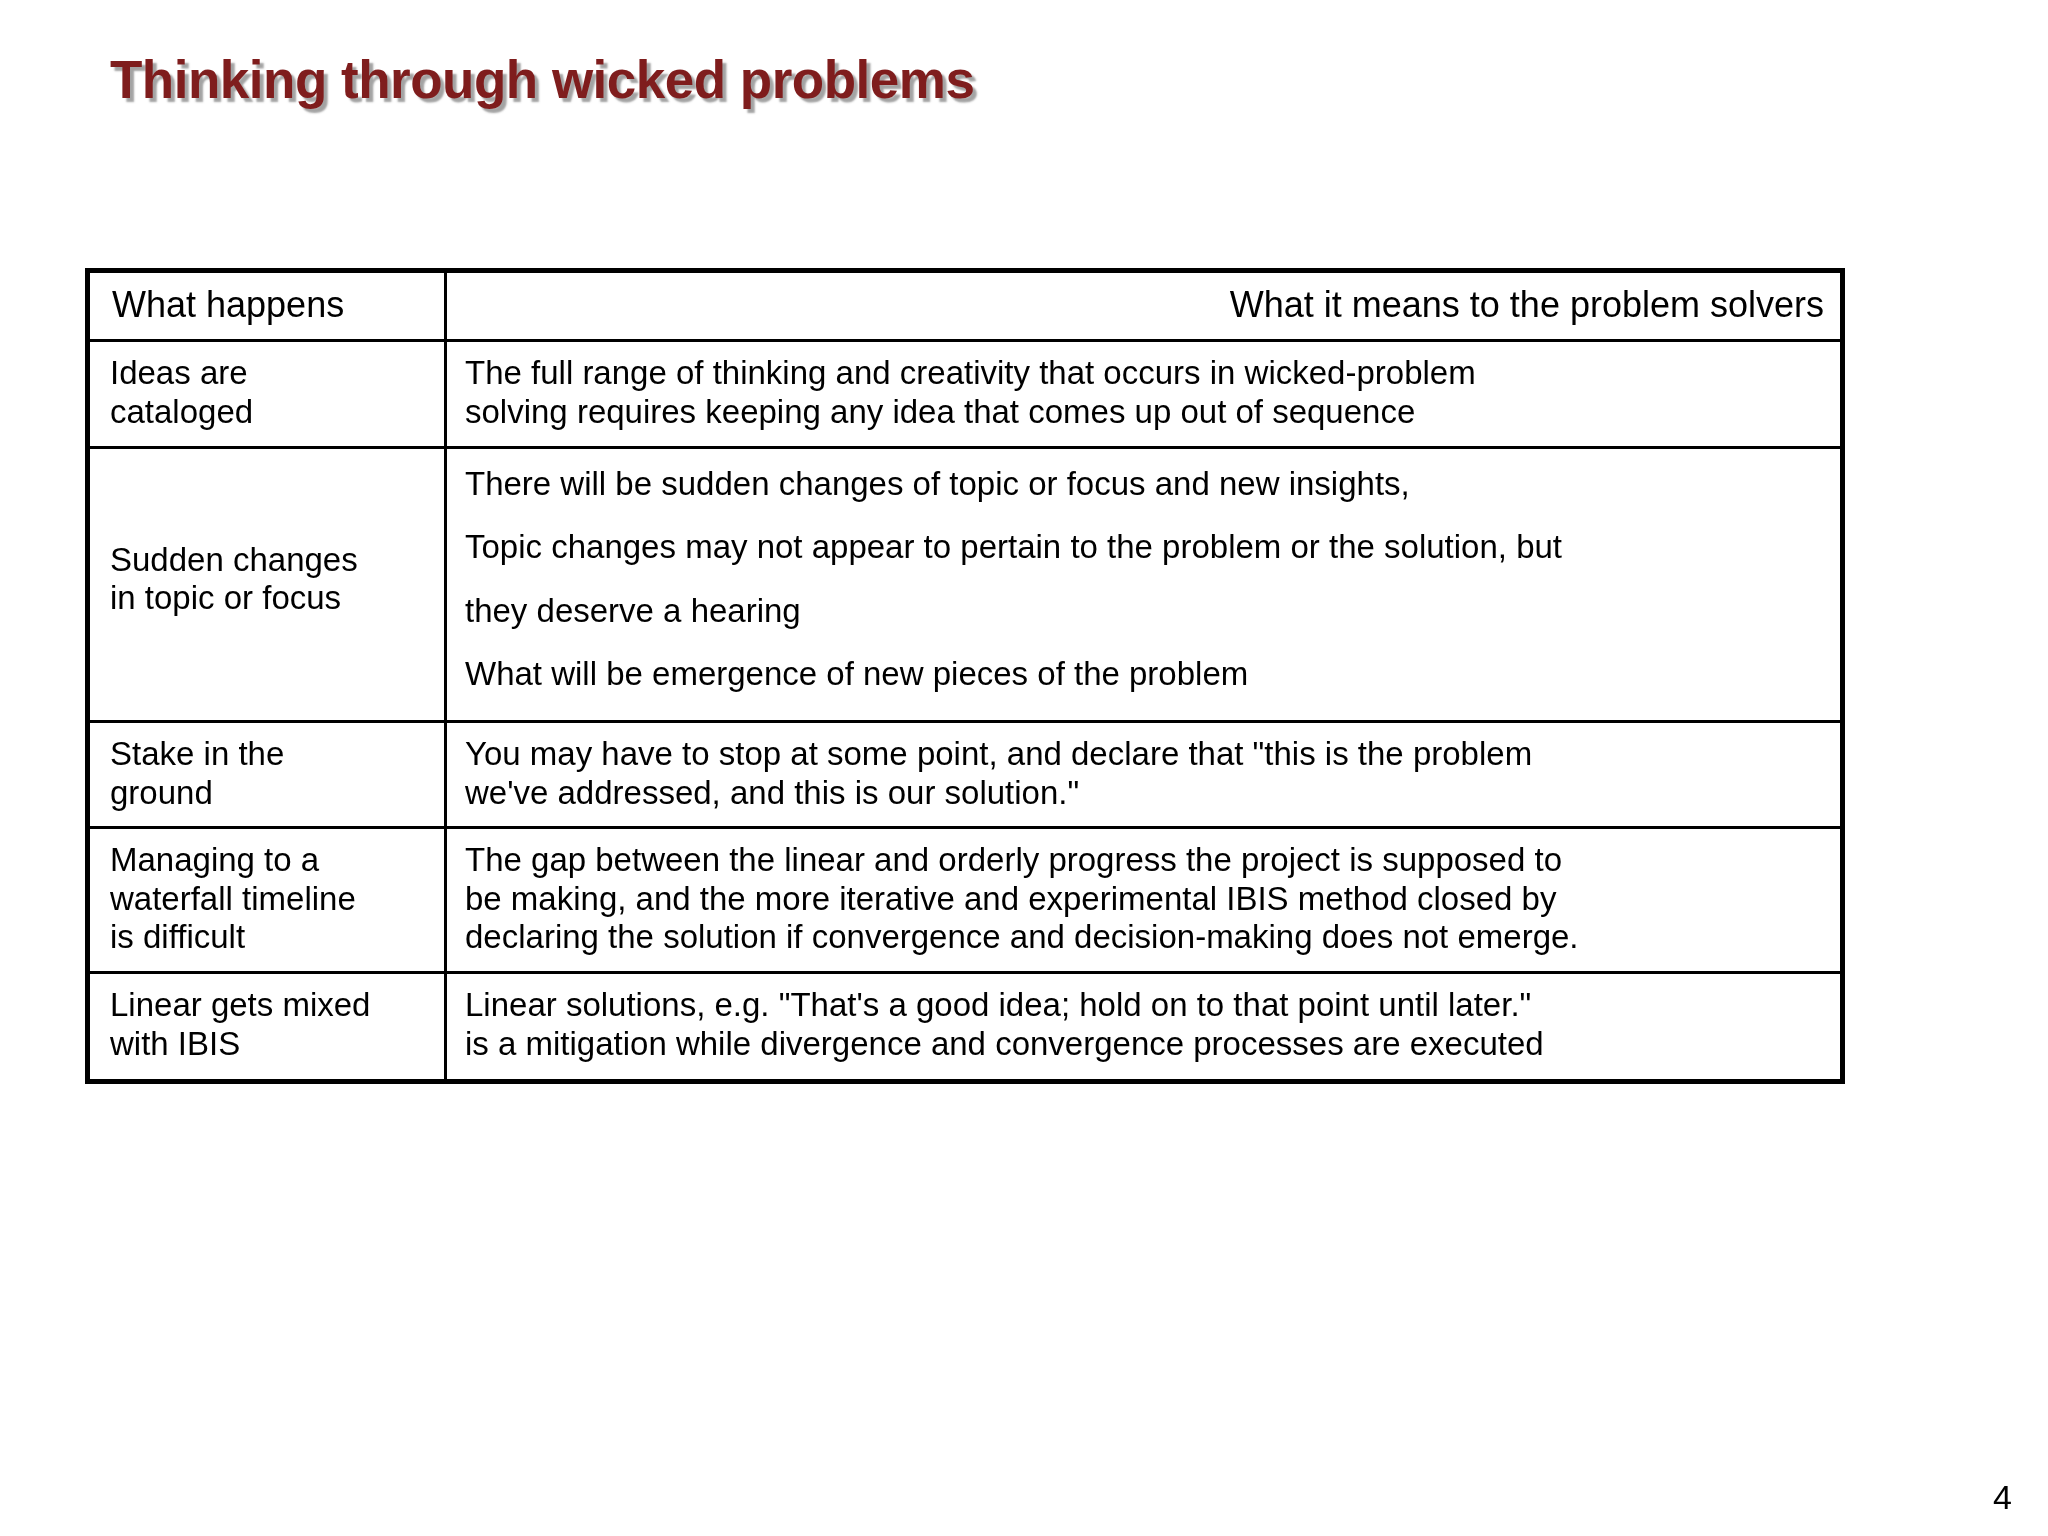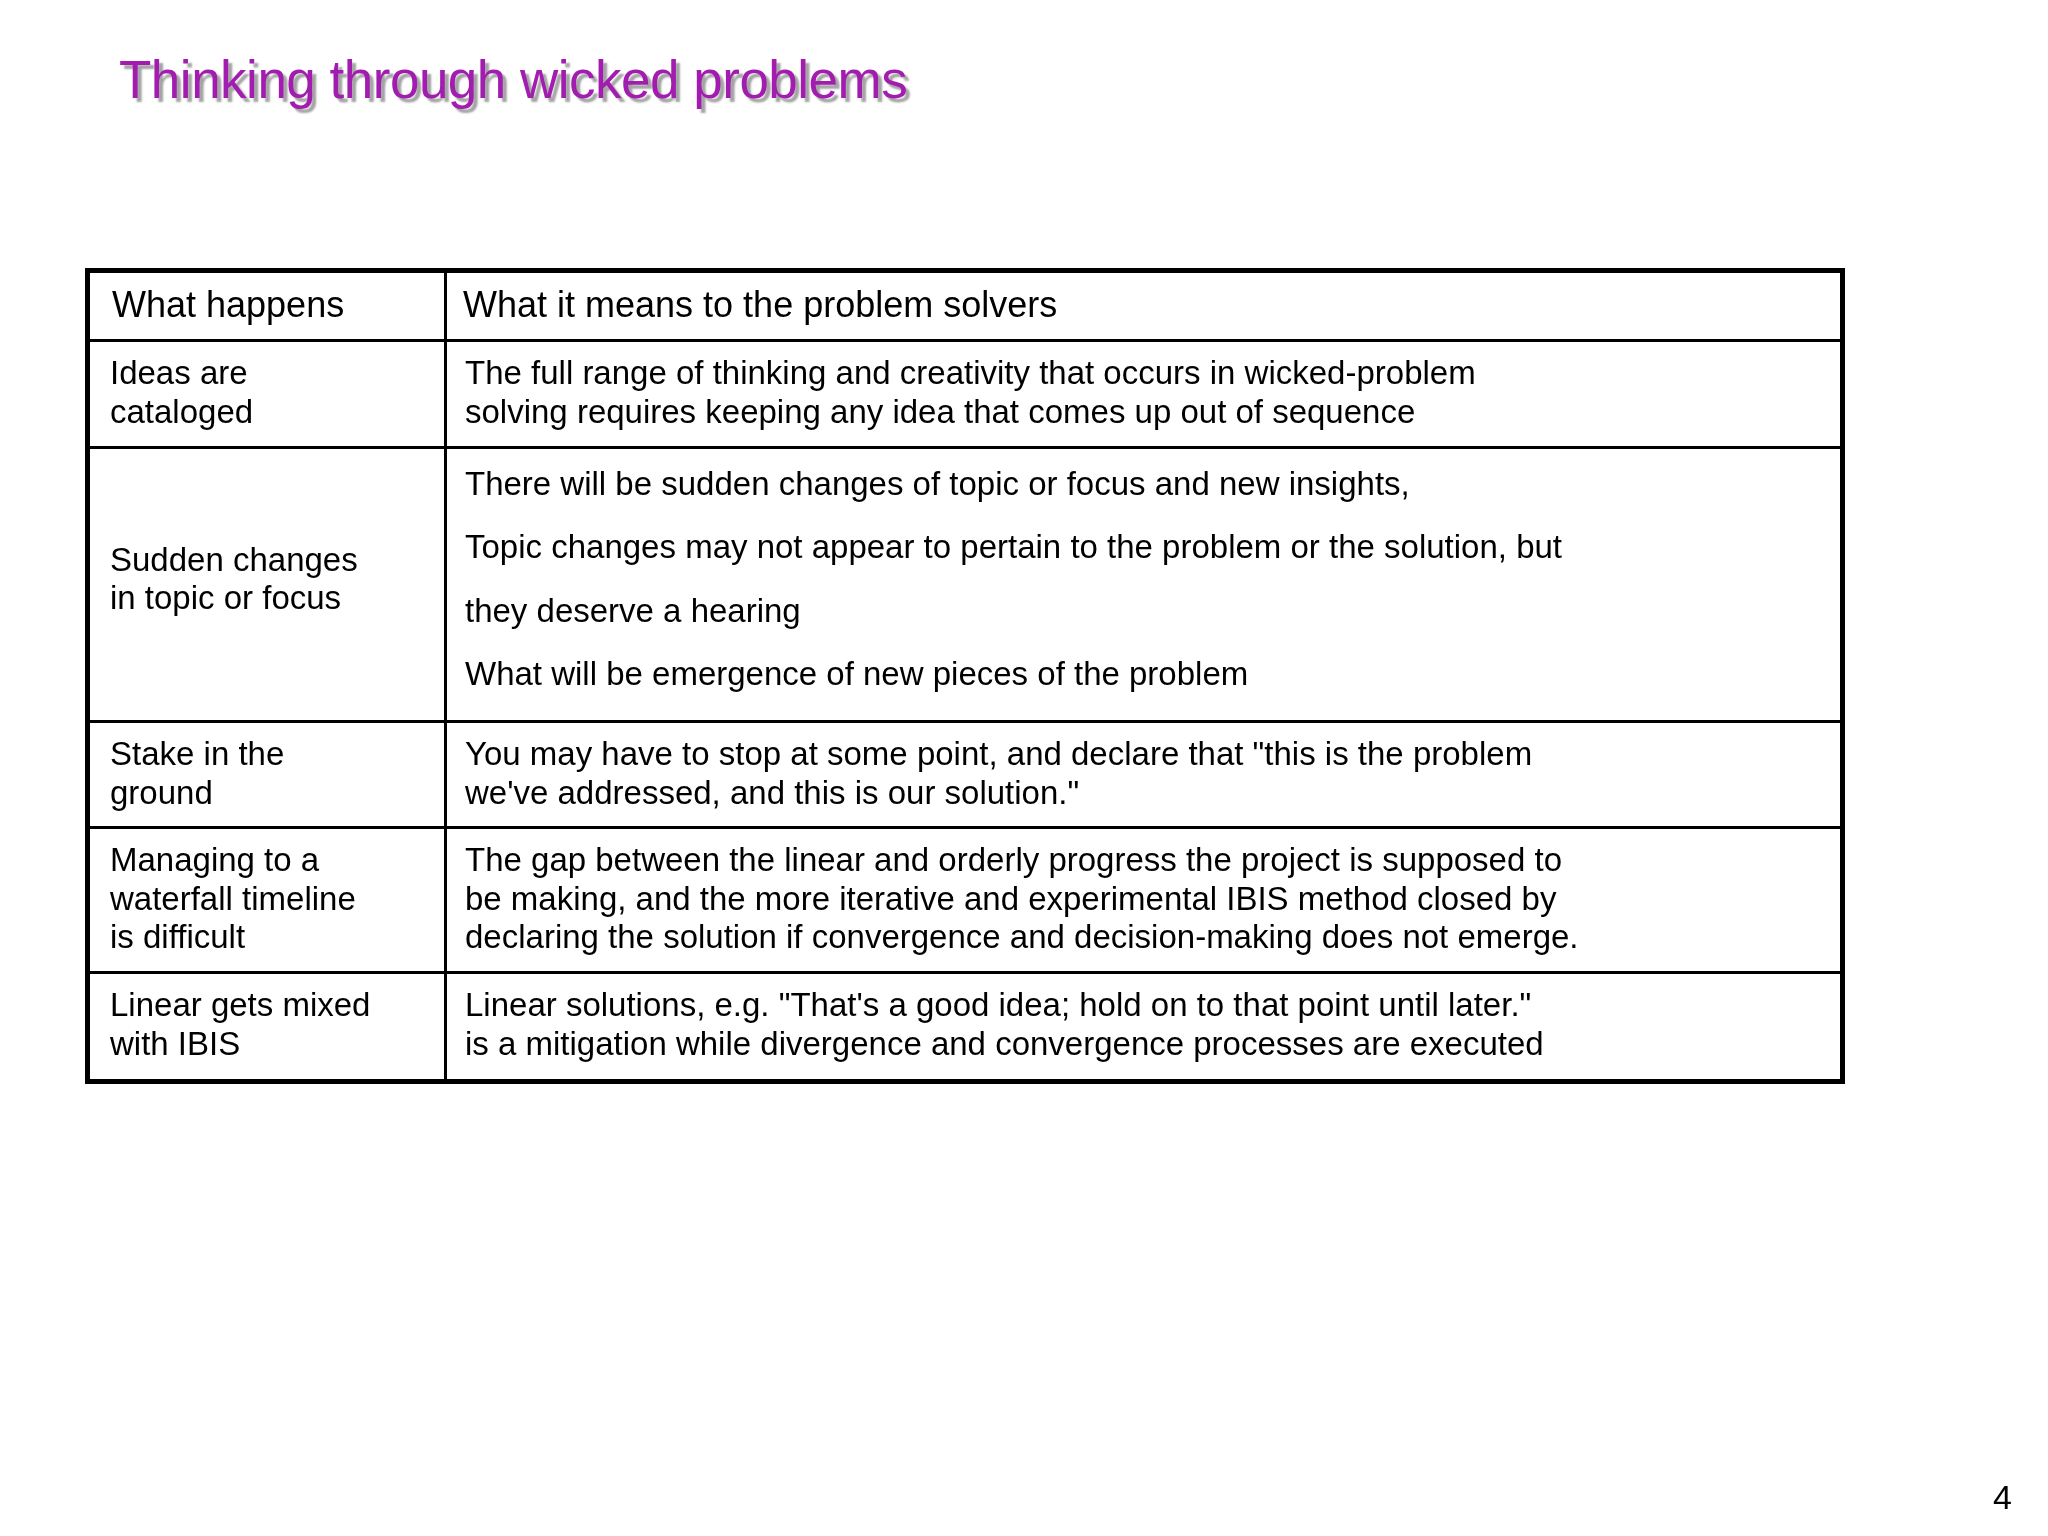--- a/index.html
+++ b/index.html
@@ -17,27 +17,26 @@
     color: #000000;
     -webkit-font-smoothing: antialiased;
   }
 
   
   #slide-title {
     position: absolute;
     left: 110px;
     top: 52px;
     font-size: 53px;
-    font-weight: normal;
+    font-weight: bold;
     letter-spacing: -0.5px;
     line-height: 1.05;
     white-space: nowrap;
-    color: #a21caf;
+    color: #7f1d1d;
     text-shadow: 4px 4px 2px rgba(140,140,140,0.80);
-    margin-left: 9px;
   }
 
   
   #wicked-table-wrap {
     position: absolute;
     left: 85px;
     top: 268px;
     width: 1760px;
   }
   table.wicked {
@@ -65,21 +64,21 @@
     font-size: 36px;
     font-weight: normal;
     padding: 12px 16px 14px 16px;
     line-height: 1.12;
   }
   th.head-left {
     text-align: left;
     padding-left: 22px;
   }
   th.head-right {
-    text-align: left;
+    text-align: right;
   }
 
   td.cell-left {
     font-size: 33px;
     font-weight: normal;
     line-height: 1.17;
     padding: 10px 10px 12px 20px;
     text-align: left;
   }
   td.cell-right {

